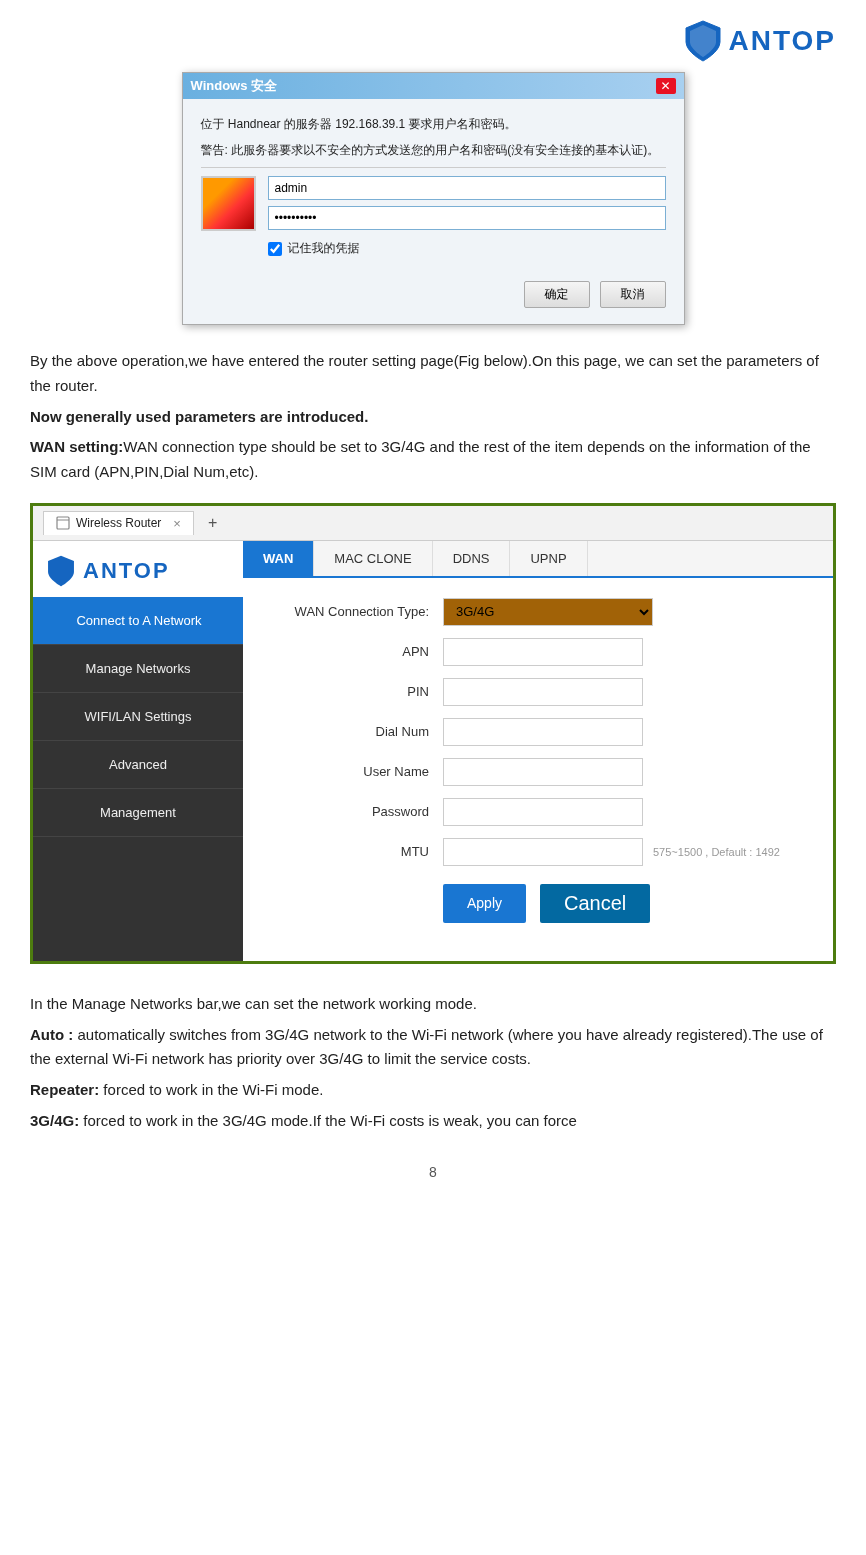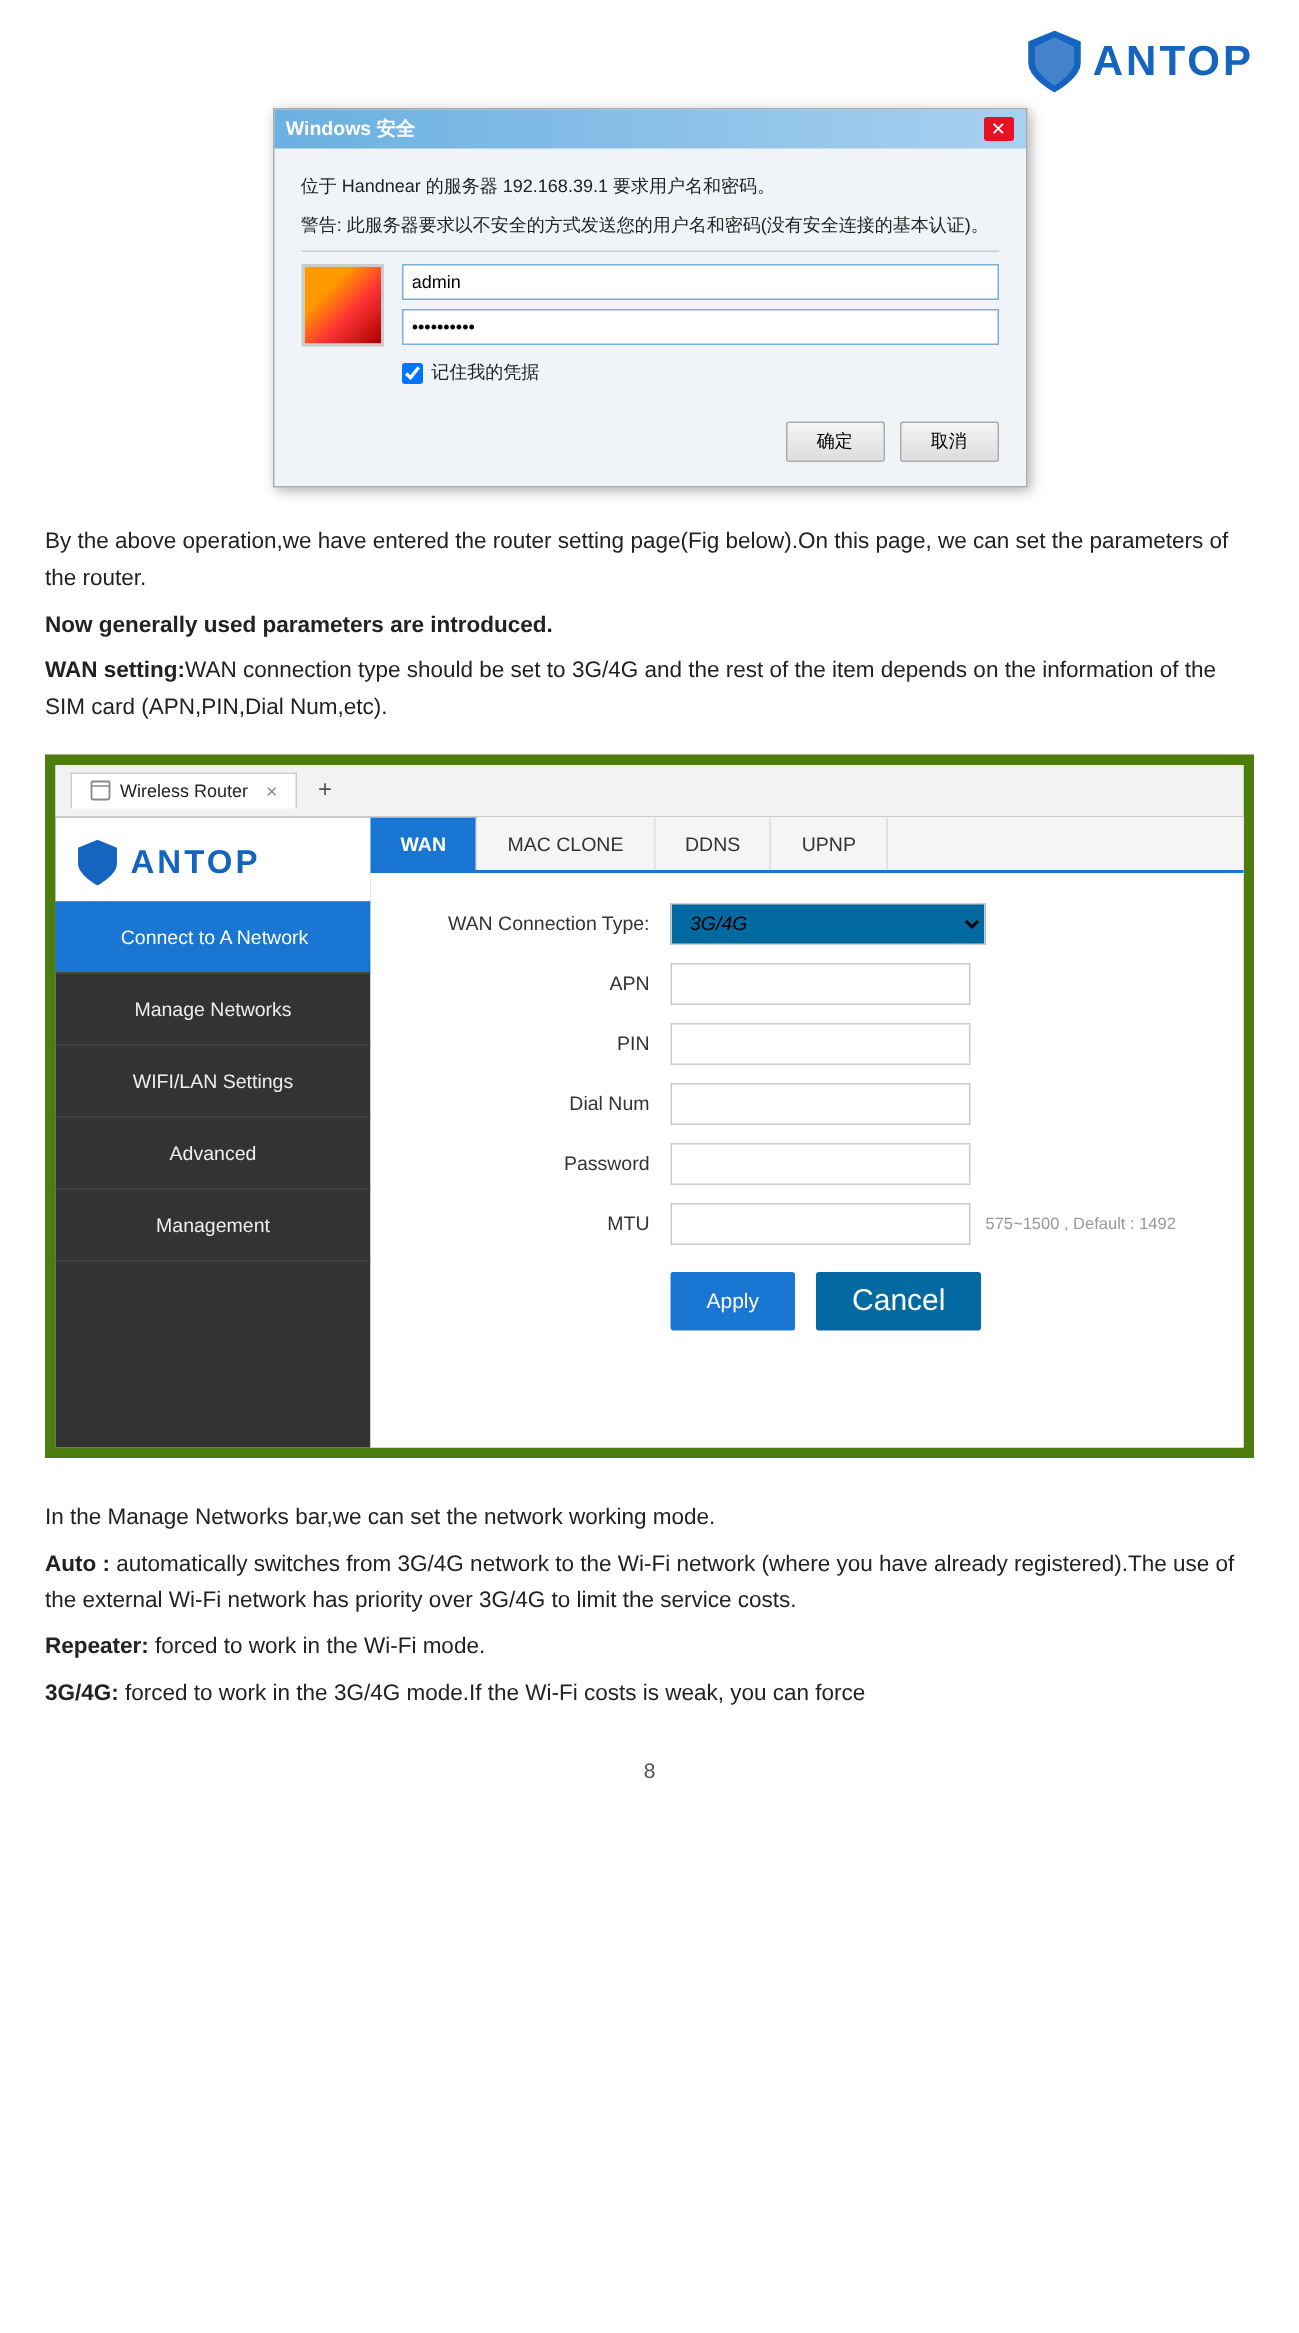--- a/index.html
+++ b/index.html
@@ -138,21 +138,21 @@
       margin-bottom: 18px;
       color: #222;
     }
     .main-text p {
       margin-bottom: 6px;
     }
     .bold { font-weight: bold; }
 
     
     .router-ui-wrapper {
-      border: 7px solid #4d7c0f;
+      border: 3px solid #4d7c0f;
       margin-bottom: 28px;
       background: #fff;
     }
     .browser-bar {
       background: #f2f2f2;
       border-bottom: 1px solid #ccc;
       padding: 5px 10px;
       display: flex;
       align-items: center;
       gap: 8px;
@@ -263,22 +263,21 @@
       width: 200px;
       height: 28px;
       outline: none;
     }
     .form-select {
       border: 1px solid #ccc;
       padding: 4px 8px;
       font-size: 13px;
       width: 210px;
       height: 28px;
-      background: #0369a1;
-      font-style: italic;
+      background: #a16207;
     }
     .form-hint {
       font-size: 11px;
       color: #999;
       margin-left: 10px;
     }
     .form-buttons {
       display: flex;
       gap: 14px;
       margin-top: 18px;
@@ -438,20 +437,24 @@
         <div class="form-row">
           <label class="form-label">PIN</label>
           <input type="text" class="form-input" style="">
         </div>
 
         <div class="form-row">
           <label class="form-label">Dial Num</label>
           <input type="text" class="form-input" style="">
         </div>
 
+        <div class="form-row">
+          <label class="form-label">User Name</label>
+          <input type="text" class="form-input" style="">
+        </div>
 
         <div class="form-row">
           <label class="form-label">Password</label>
           <input type="password" class="form-input" style="">
         </div>
 
         <div class="form-row">
           <label class="form-label">MTU</label>
           <input type="text" class="form-input" style="">
           <span class="form-hint">575~1500 , Default : 1492</span>

